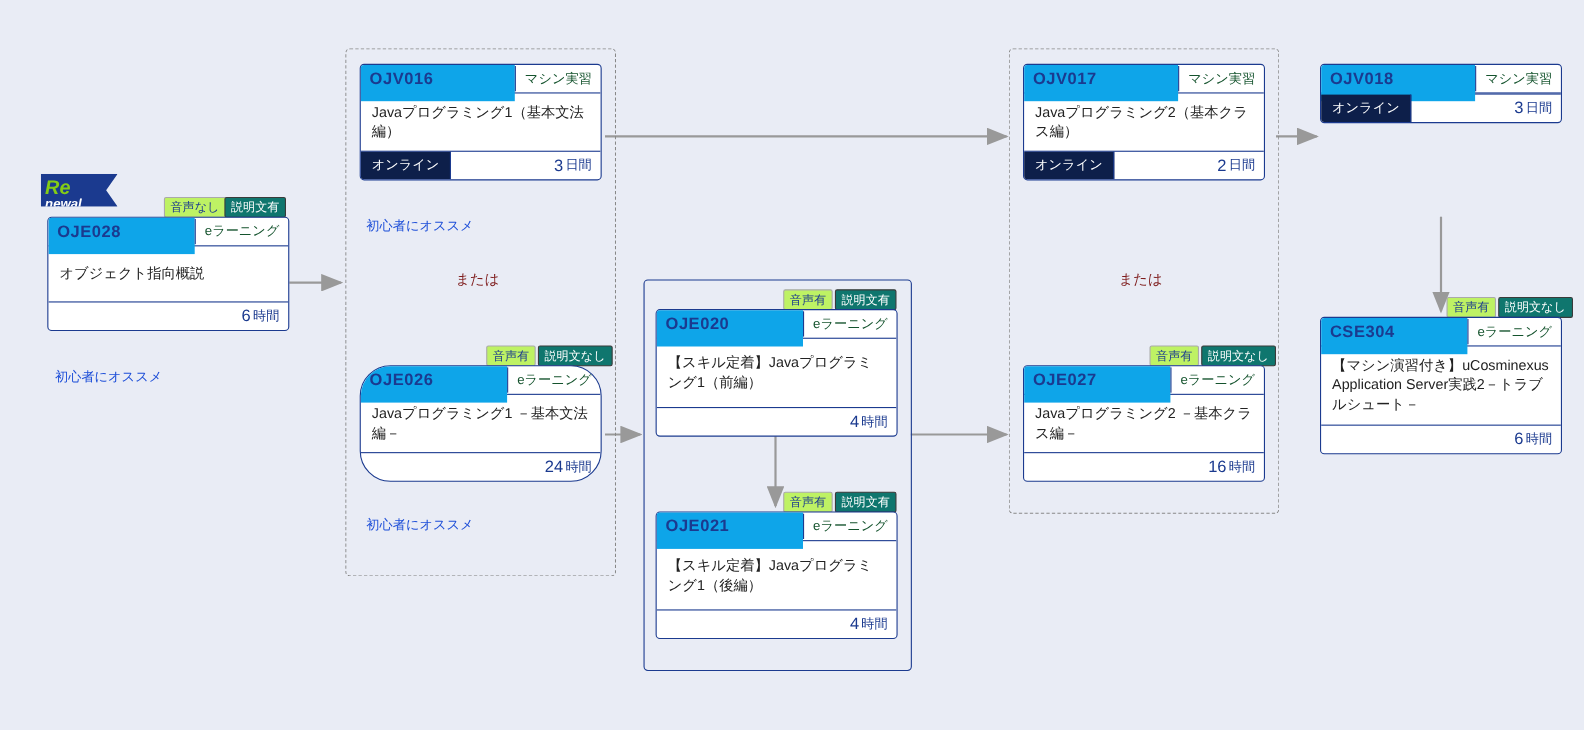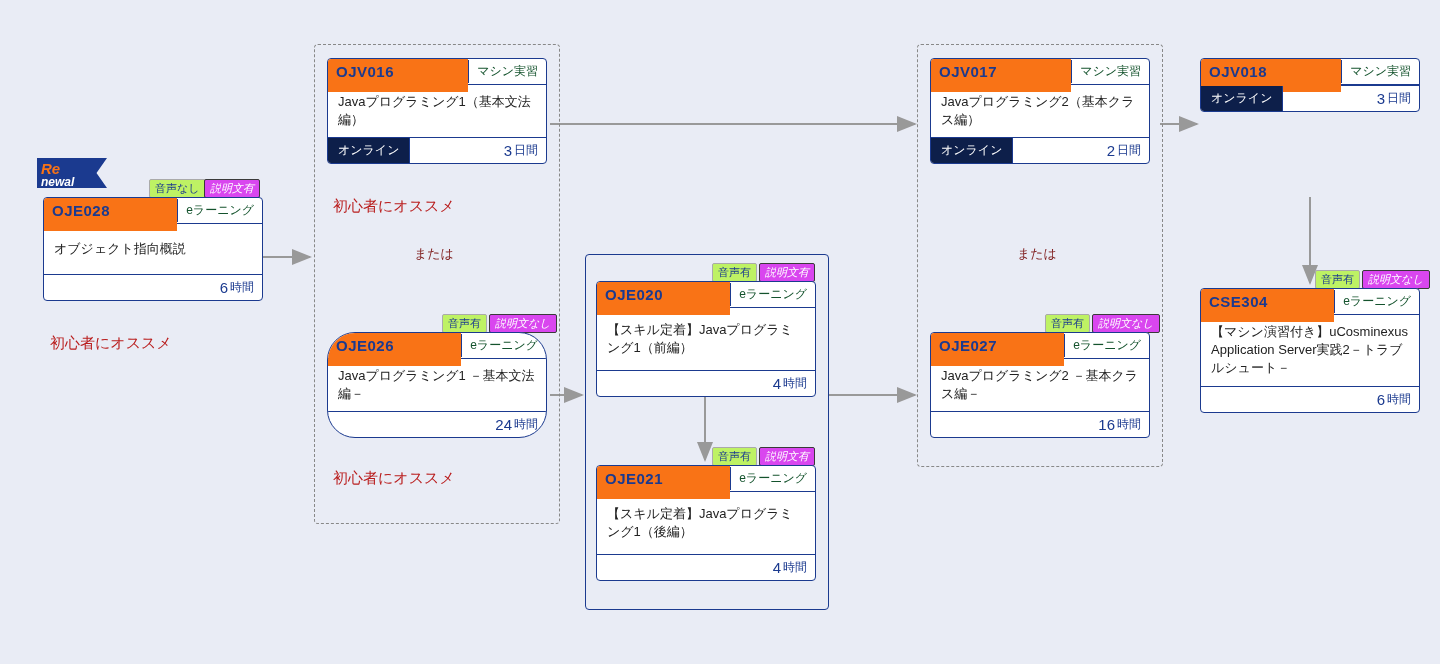--- a/index.html
+++ b/index.html
@@ -33,21 +33,21 @@
   }
   .course .header {
     display: flex;
     justify-content: space-between;
     align-items: center;
     border-bottom: 1px solid #1b3a8f;
     height: 26px;
   }
   .course .code {
     flex: 1;
-    background: #f97316;
+    background: #0ea5e9;
     color: #1b3a8f;
     font-weight: bold;
     font-size: 15px;
     padding: 12px 8px;
     letter-spacing: 0.5px;
   }
   .course .type {
     color: #14532d;
     font-size: 12px;
     padding: 3px 8px;
@@ -94,50 +94,49 @@
   .badge {
     position: absolute;
     background: #bef264;
     color: #1b3a8f;
     border: 1px solid #aaa;
     font-size: 11px;
     padding: 1px 5px;
     border-radius: 2px;
   }
   .badge.dark {
-    background: #d946ef;
+    background: #0f766e;
     color: #fff;
     border-color: #3a3a3a;
-    font-style: italic;
   }
   .recommend {
     position: absolute;
-    color: #b91c1c;
-    font-size: 15px;
+    color: #1d4ed8;
+    font-size: 12px;
   }
   .or-label {
     position: absolute;
     color: #7f1d1d;
     font-size: 13px;
     text-align: center;
   }
   .renewal-ribbon {
     position: absolute;
     width: 70px;
     height: 30px;
     background: #1b3a8f;
     color: #fff;
     font-style: italic;
     font-weight: bold;
     font-size: 12px;
     line-height: 1;
     padding: 3px 4px;
     clip-path: polygon(0 0, 100% 0, 85% 50%, 100% 100%, 0 100%);
   }
-  .renewal-ribbon .re { color: #f97316; font-size: 15px; }
+  .renewal-ribbon .re { color: #84cc16; font-size: 18px; }
   svg.arrows {
     position: absolute;
     top: 0; left: 0;
     width: 1440px;
     height: 664px;
     pointer-events: none;
   }
 </style>
 </head>
 <body>

